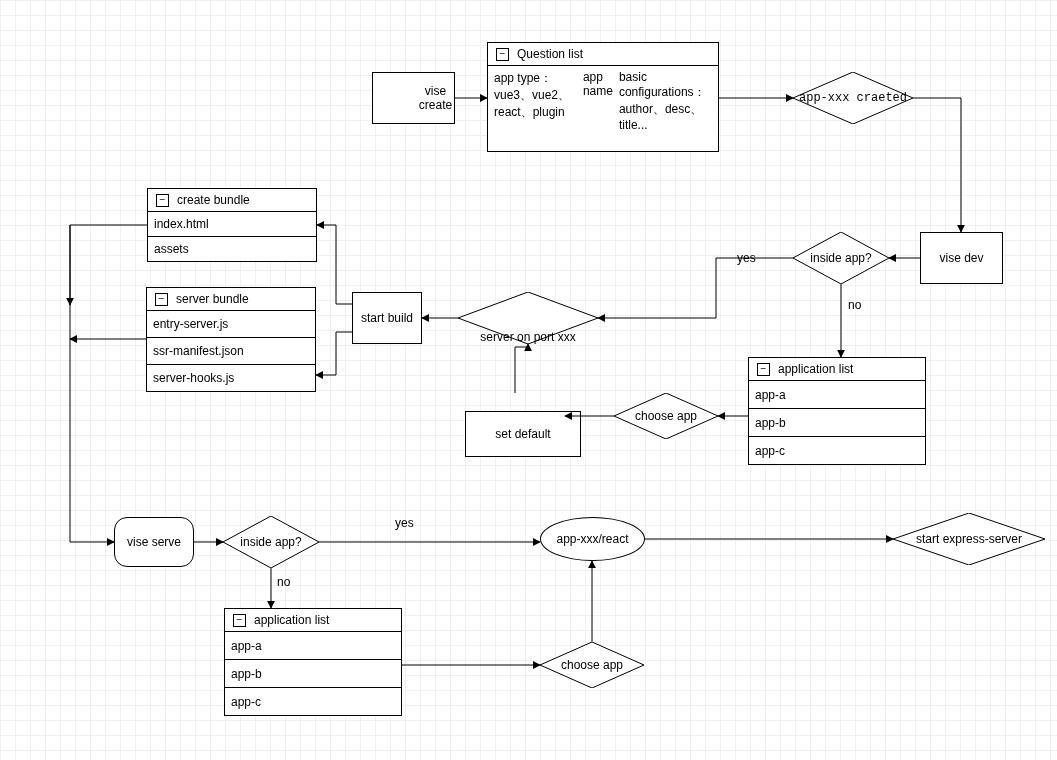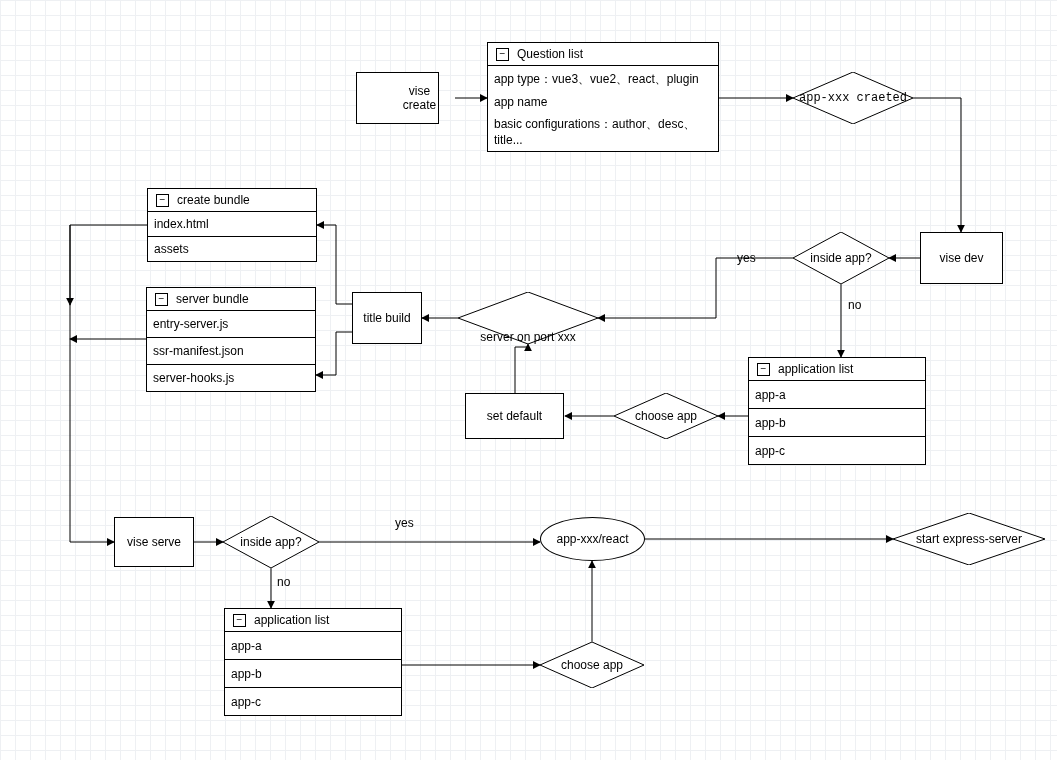--- a/index.html
+++ b/index.html
@@ -79,38 +79,37 @@
     display: flex;
     align-items: center;
     padding: 0 6px;
   }
   .container .row:last-child { border-bottom: none; }
   
   .container .body {
     flex: 1;
     padding: 4px 6px;
     display: flex;
-    flex-direction: column;
     justify-content: space-around;
   }
 
   
   .diamond-wrap {
     position: absolute;
     display: flex; align-items: center; justify-content: center;
   }
   .diamond-wrap svg { position:absolute; left:0; top:0; }
   .diamond-wrap .dlabel { position:relative; text-align:center; }
 </style>
 </head>
 <body>
 
 <div class="canvas">
 
-  <div class="box" style="left:356px; top:72px; width:83px; height:52px;padding-left:44px;">
+  <div class="box" style="left:372px; top:72px; width:83px; height:52px;padding-left:44px;">
     <span>vise create</span>
   </div>
 
   <div class="container" style="left:487px; top:42px; width:232px; height:110px;">
     <div class="hdr">
       <span class="toggle">−</span>
       <span class="title">Question list</span>
     </div>
     <div class="body" style="gap:6px;">
       <div>app type：vue3、vue2、react、plugin</div>
@@ -140,21 +139,21 @@
   <span class="lbl" style="left:848px; top:298px;">no</span>
 
   <div class="diamond-wrap" style="left:458px; top:292px; width:140px; height:52px;align-items:flex-end;">
     <svg width="140" height="52">
         <polygon points="70,0 140,26 70,52 0,26" fill="#fff" stroke="#000"></polygon>
       </svg>
     <span class="dlabel">server on port xxx</span>
   </div>
 
   <div class="box" style="left:352px; top:292px; width:70px; height:52px;">
-    <span>title build</span>
+    <span>start build</span>
   </div>
 
   <div class="container" style="left:147px; top:188px; width:170px; height:74px;">
     <div class="hdr">
       <span class="toggle">−</span>
       <span class="title">create bundle</span>
     </div>
     <div class="row">index.html</div>
     <div class="row">assets</div>
   </div>
@@ -179,25 +178,25 @@
     <div class="row">app-c</div>
   </div>
 
   <div class="diamond-wrap" style="left:614px; top:393px; width:104px; height:46px;">
     <svg width="104" height="46">
         <polygon points="52,0 104,23 52,46 0,23" fill="#fff" stroke="#000"></polygon>
       </svg>
     <span class="dlabel">choose app</span>
   </div>
 
-  <div class="box" style="left:465px; top:393px; width:99px; height:46px;">
+  <div class="box" style="left:465px; top:411px; width:116px; height:46px;">
     <span>set default</span>
   </div>
 
-  <div class="box" style="left:114px; top:517px; width:80px; height:50px;">
+  <div class="box" style="left:114px; top:517px; width:80px; height:50px;border-radius:13px;">
     <span>vise serve</span>
   </div>
 
   <div class="diamond-wrap" style="left:223px; top:516px; width:96px; height:52px;">
     <svg width="96" height="52">
         <polygon points="48,0 96,26 48,52 0,26" fill="#fff" stroke="#000"></polygon>
       </svg>
     <span class="dlabel">inside app?</span>
   </div>
   <span class="lbl" style="left:395px; top:516px;">yes</span>

